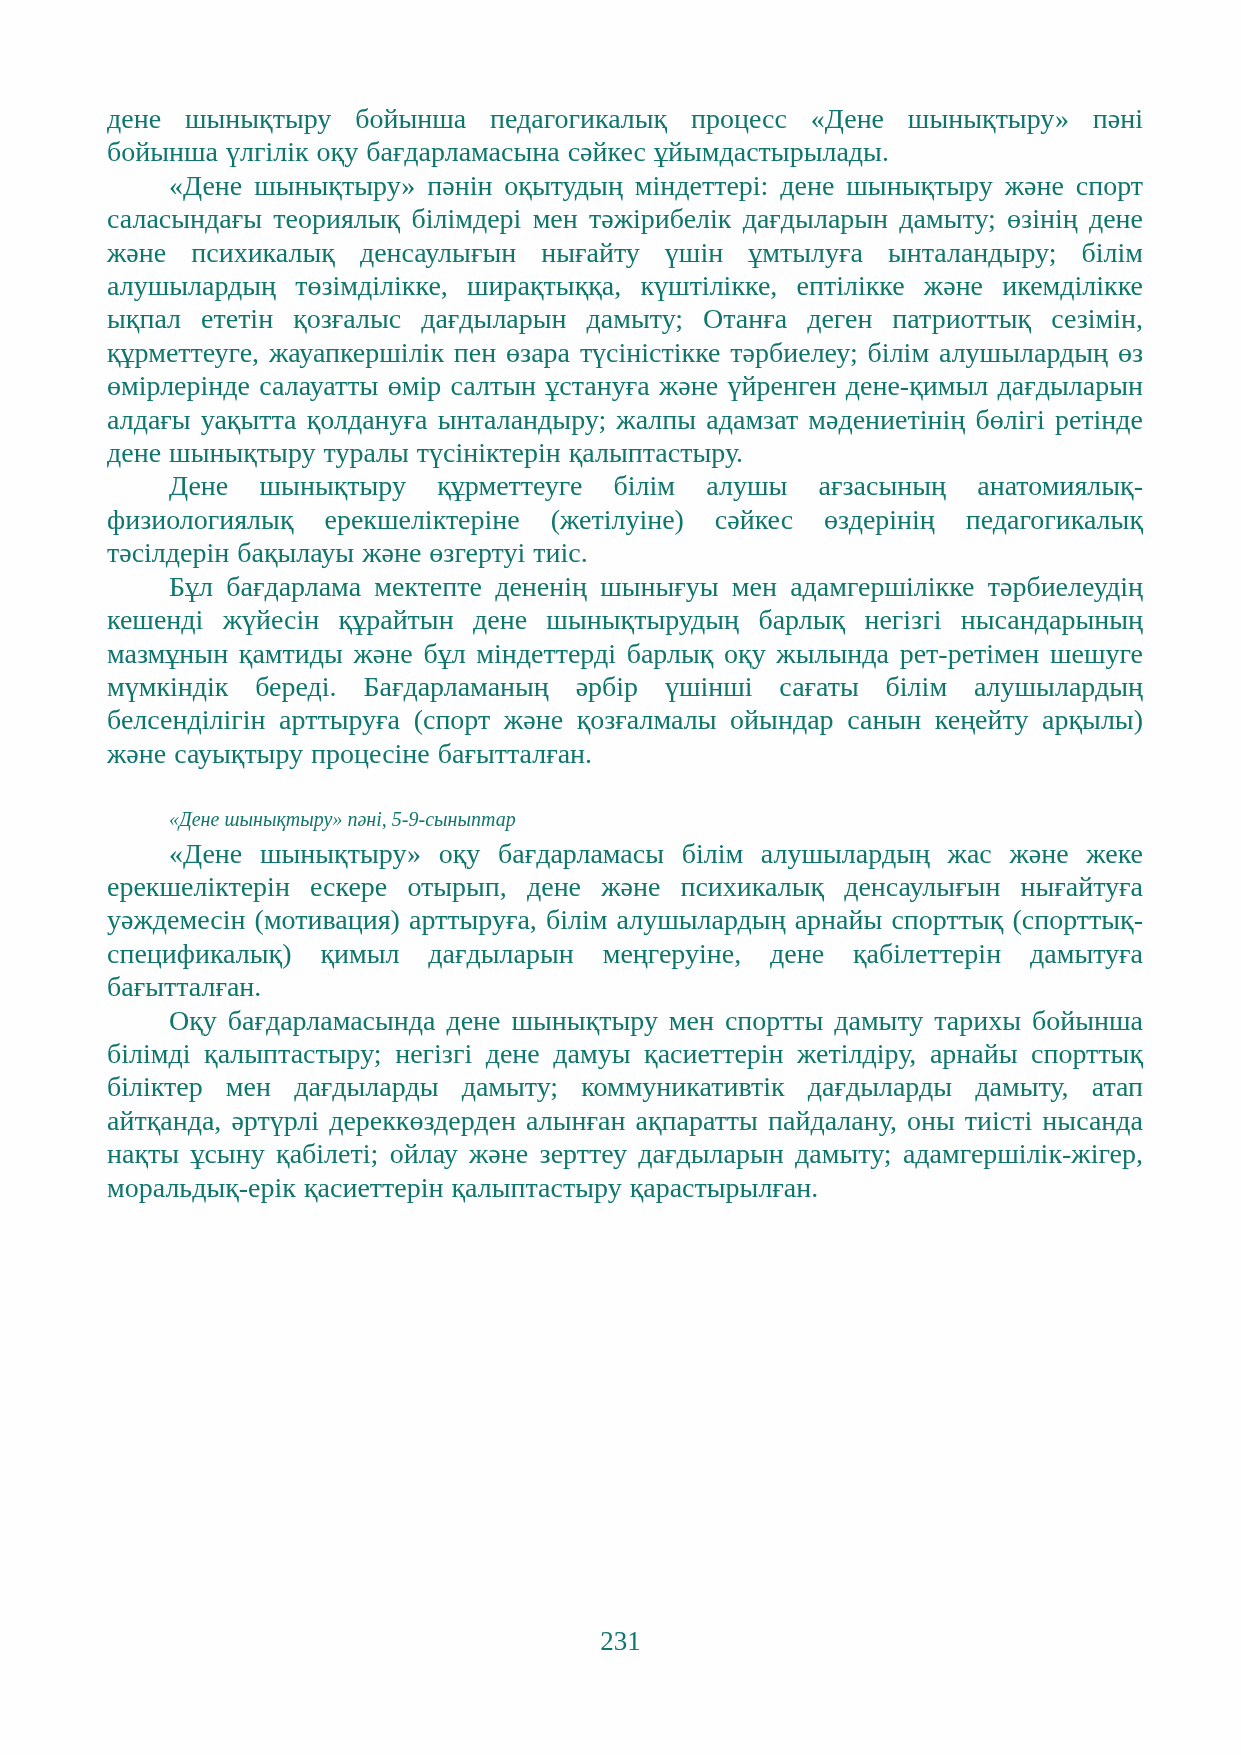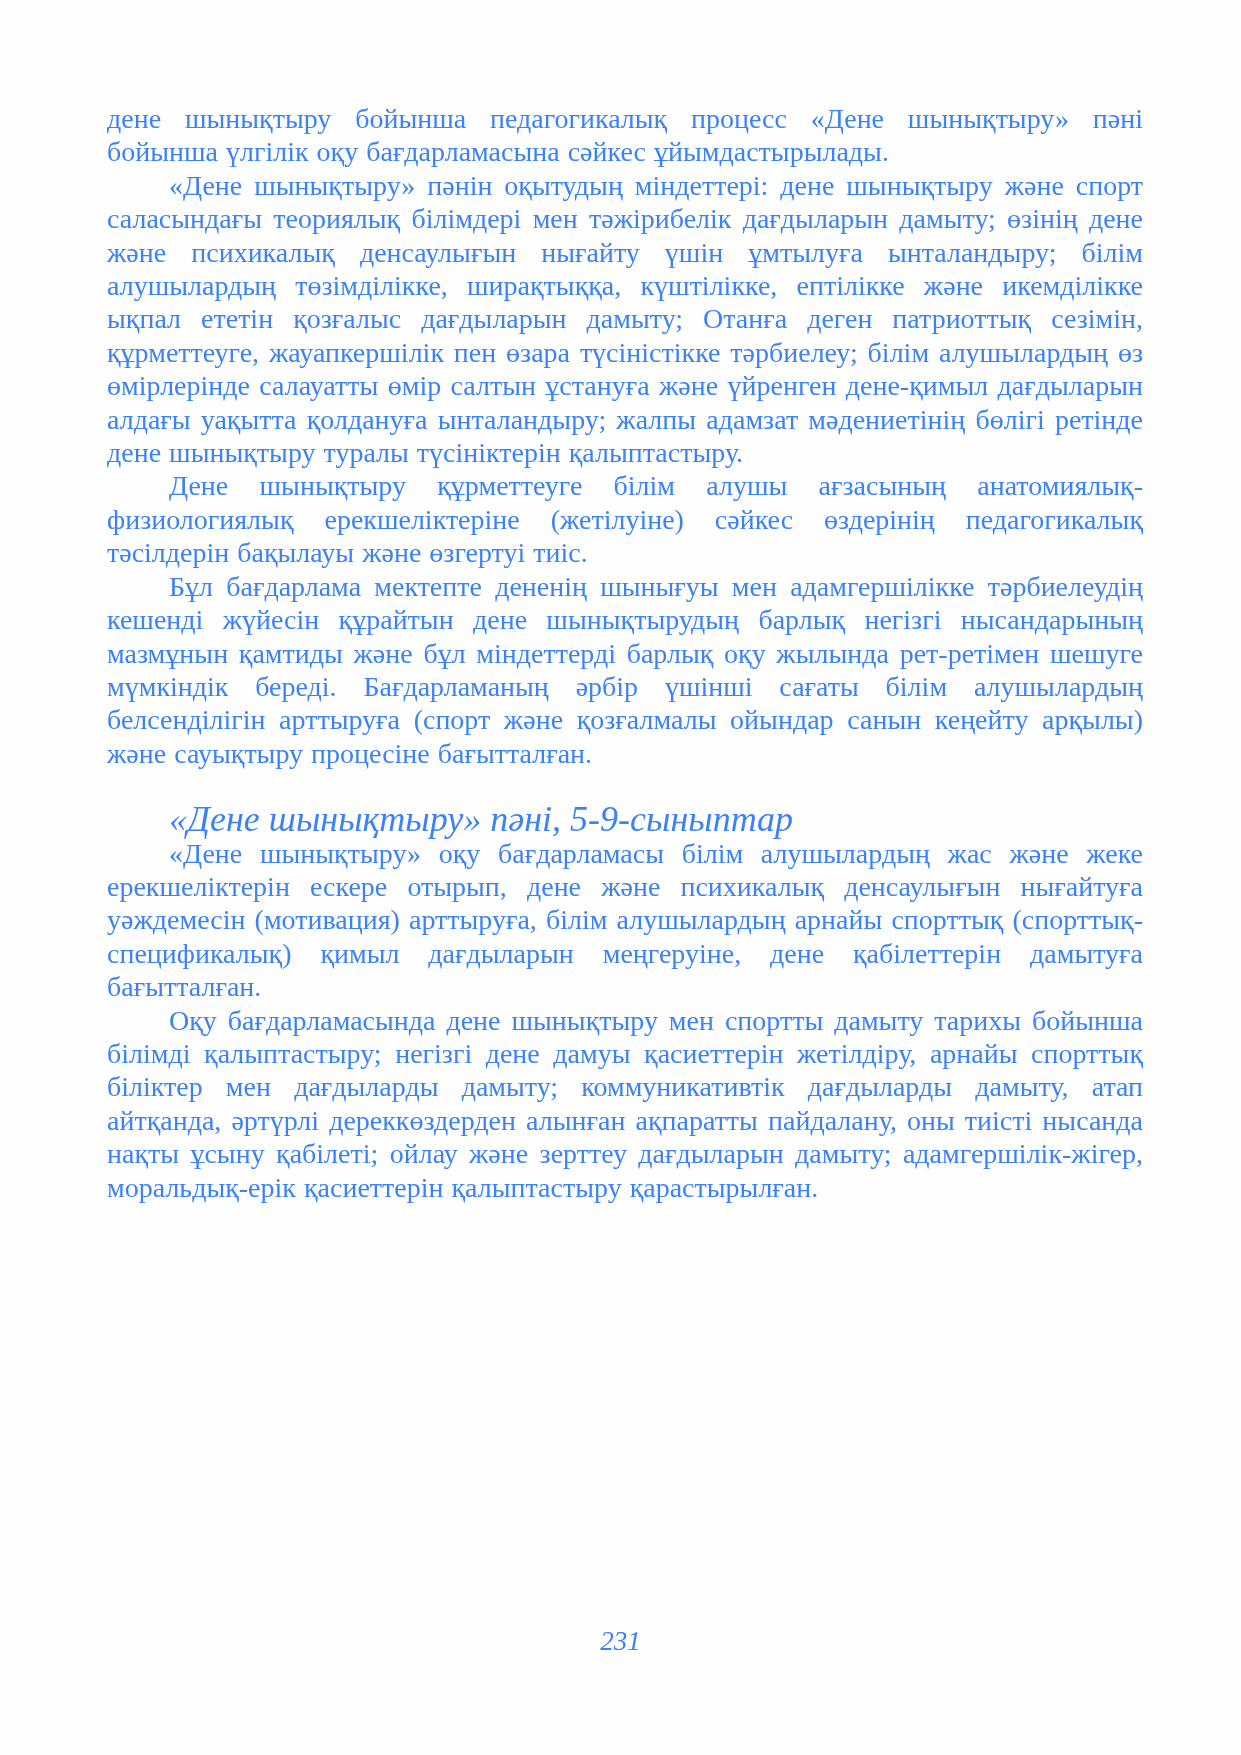--- a/index.html
+++ b/index.html
@@ -7,21 +7,21 @@
     padding: 0;
     background: #e8e8e8;
   }
   .page {
     position: relative;
     width: 1241px;
     height: 1755px;
     margin: 0 auto;
     background: #fefefe;
     font-family: "Liberation Serif", "DejaVu Serif", serif;
-    color: #3b82f6;
+    color: #0f766e;
     overflow: hidden;
   }
   .content {
     position: absolute;
     left: 107px;
     top: 102px;
     width: 1036px;
   }
   .para {
     margin: 0;
@@ -29,35 +29,34 @@
     line-height: 33.4px;
     text-align: justify;
     text-align-last: left;
     word-spacing: 1px;
   }
   .para.indent {
     text-indent: 62px;
   }
   .section-heading {
     margin: 33px 0 0 0;
-    font-size: 36px;
+    font-size: 20px;
     line-height: 33.4px;
     font-style: italic;
     text-indent: 62px;
     text-align: left;
   }
   .page-number {
     position: absolute;
     top: 1626px;
     left: 0;
     width: 100%;
     text-align: center;
     font-size: 27px;
     line-height: 30px;
-    font-style: italic;
   }
 </style>
 </head>
 <body>
 
 <div class="page">
   <div class="content">
 
     <p class="para">дене шынықтыру бойынша педагогикалық процесс «Дене шынықтыру» пәні бойынша үлгілік оқу бағдарламасына сәйкес ұйымдастырылады.</p>
 

